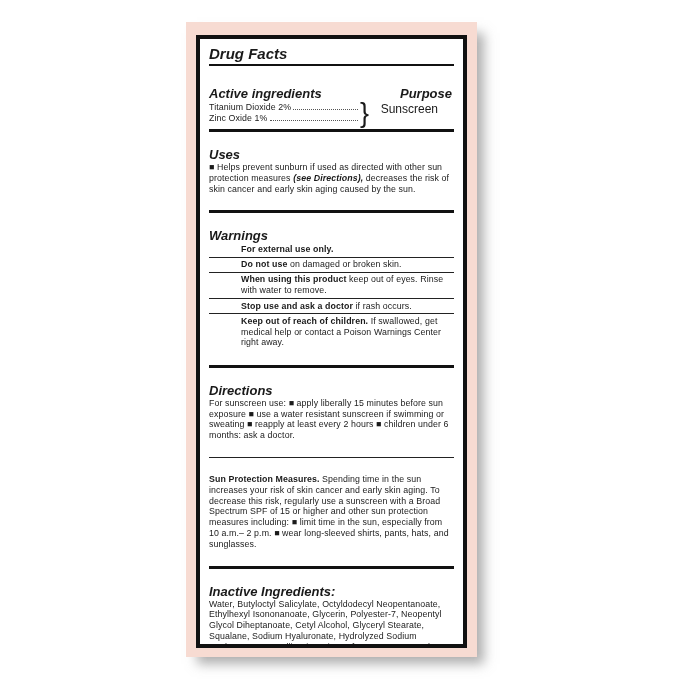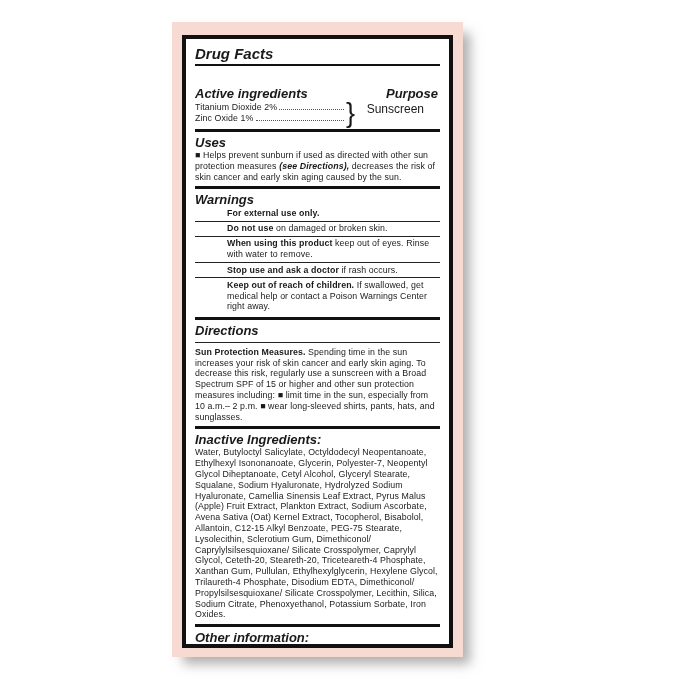--- a/index.html
+++ b/index.html
@@ -5,21 +5,21 @@
   * { margin: 0; padding: 0; box-sizing: border-box; }
   html, body {
     width: 679px; height: 679px;
     background: #ffffff;
     font-family: "Liberation Sans", sans-serif;
     color: #1a1a1a;
     overflow: hidden;
   }
   .carton {
     position: absolute;
-    left: 172px; top: 22px;
+    left: 186px; top: 22px;
     width: 291px; height: 635px;
     background: #f7dbd2;
     box-shadow: 9px 9px 11px -2px rgba(110,110,110,0.55);
   }
   .label {
     position: absolute;
     left: 10px; top: 13px; right: 10px; bottom: 9px;
     background: #ffffff;
     border: 4px solid #111111;
     padding: 4px 9px 4px 9px;
@@ -65,21 +65,21 @@
     font-weight: 400;
     transform: scaleY(1.05);
     margin-left: 1px;
   }
   .purpose-value {
     margin-left: auto;
     margin-right: 16px;
     font-size: 12px;
   }
   .warn-item { margin: 0.5px 0; padding-left: 32px; }
-  .section { margin: 1px 0; }
+  .section { margin: 13px 0; }
 </style>
 </head>
 <body>
 
 <div class="carton">
   <div class="label">
 
     <div class="h1">Drug Facts</div>
     <hr class="rule-med">
 
@@ -123,20 +123,21 @@
       <hr class="rule-thin">
       <div class="body-text warn-item"><b class="lead">Stop use and ask a doctor</b><span> if rash occurs.</span></div>
       <hr class="rule-thin">
       <div class="body-text warn-item"><b class="lead">Keep out of reach of children.</b><span> If swallowed, get medical help or contact a Poison Warnings Center right away.</span></div>
     </div>
 
     <hr class="rule-thick">
 
     <div class="section">
       <div class="h2">Directions</div>
+      <div class="body-text">For sunscreen use: ■  apply liberally 15 minutes before sun exposure  ■  use a water resistant sunscreen if swimming or sweating  ■  reapply at least every 2 hours  ■  children under 6 months: ask a doctor.</div>
     </div>
 
     <hr class="rule-thin" style="margin:3px 0;">
 
     <div class="section body-text"><b class="lead">Sun Protection Measures.</b><span> Spending time in the sun increases your risk of skin cancer and early skin aging. To decrease this risk, regularly use a sunscreen with a Broad Spectrum SPF of 15 or higher and other sun protection measures including: ■ limit time in the sun, especially from 10 a.m.– 2 p.m. ■ wear long-sleeved shirts, pants, hats, and sunglasses.</span></div>
 
     <hr class="rule-thick">
 
     <div class="section">
       <div class="h2">Inactive Ingredients:</div>

